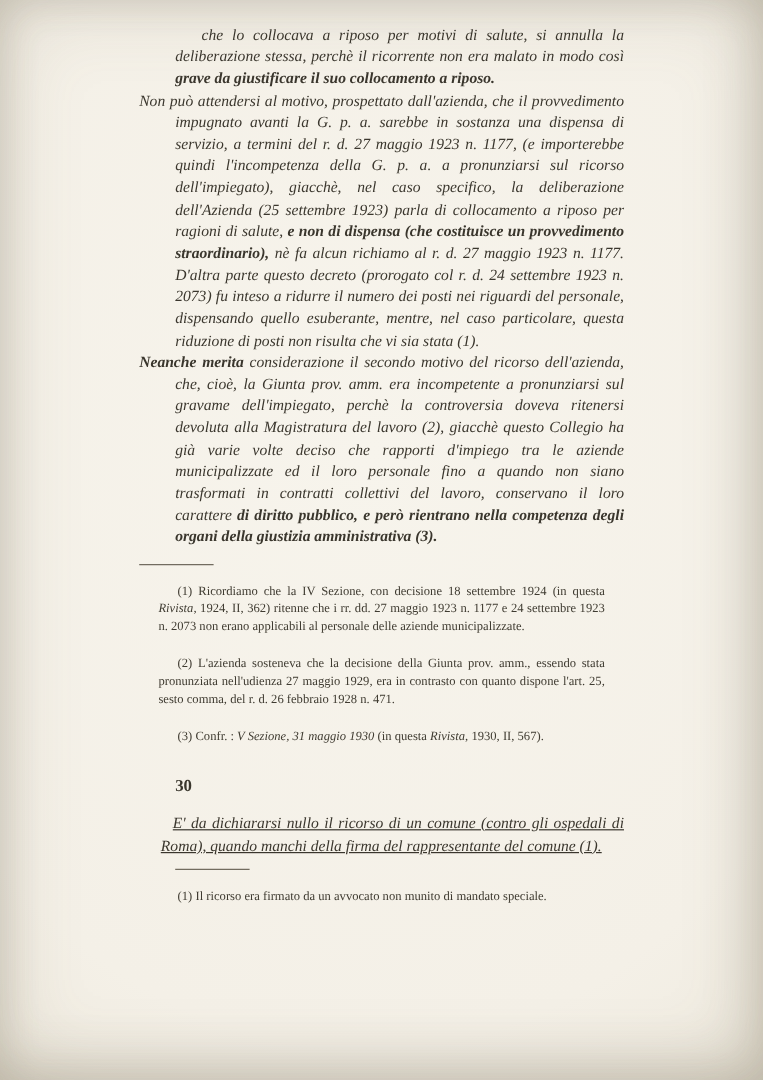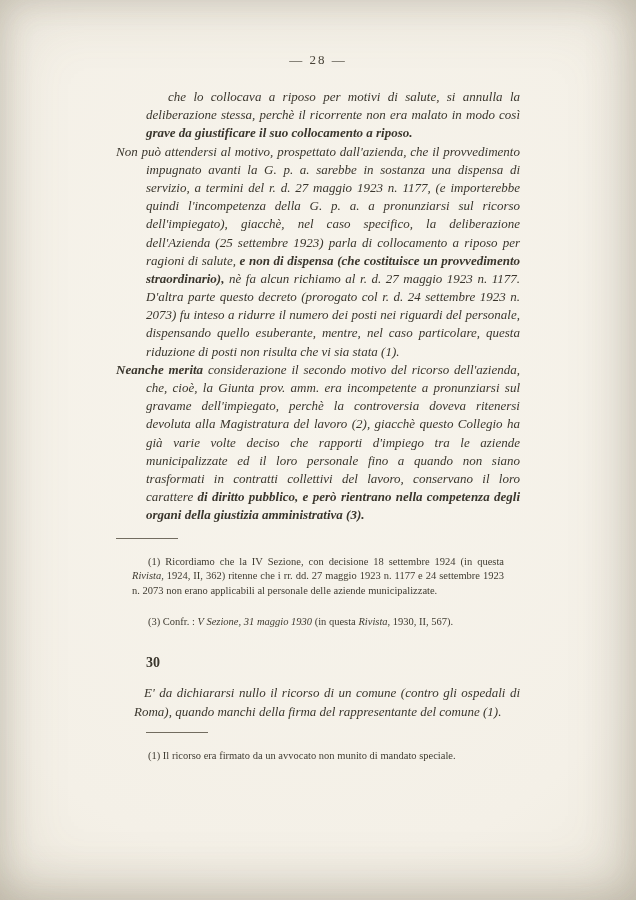--- a/index.html
+++ b/index.html
@@ -77,43 +77,44 @@
     text-indent: -34px;
   }
   .holding {
     margin: 11px 0 4px;
     font-style: italic;
     font-size: 13px;
     line-height: 1.45;
     text-align: justify;
     padding-left: 18px;
     text-indent: 10px;
+    text-decoration: underline;
   }
   .case-footnote { margin-top: 0; font-family: Liberation Serif, serif; }
 </style>
 </head>
 <body>
 
 <div class="page">
   <div class="content">
 
-    <div class="page-number">— 28 —</div>
 
     <div class="body-block">
       <p class="para para-cont"><span>che lo collocava a riposo per motivi di salute, si annulla la deliberazione stessa, perchè il ricorrente non era malato in modo così </span><b>grave da giustificare il suo collocamento a riposo.</b></p>
 
       <p class="para para-hang"><span>Non può attendersi al motivo, prospettato dall'azienda, che il provvedimento impugnato avanti la G. p. a. sarebbe in sostanza una dispensa di servizio, a termini del r. d. 27 maggio 1923 n. 1177, (e importerebbe quindi l'incompetenza della G. p. a. a pronunziarsi sul ricorso dell'impiegato), giacchè, nel caso specifico, la deliberazione dell'Azienda (25 settembre 1923) parla di collocamento a riposo per ragioni di salute, </span><b>e non di dispensa (che costituisce un provvedimento straordinario),</b><span> nè fa alcun richiamo al r. d. 27 maggio 1923 n. 1177. D'altra parte questo decreto (prorogato col r. d. 24 settembre 1923 n. 2073) fu inteso a ridurre il numero dei posti nei riguardi del personale, dispensando quello esuberante, mentre, nel caso particolare, questa riduzione di posti non risulta che vi sia stata (1).</span></p>
 
       <p class="para para-hang"><b>Neanche merita</b><span> considerazione il secondo motivo del ricorso dell'azienda, che, cioè, la Giunta prov. amm. era incompetente a pronunziarsi sul gravame dell'impiegato, perchè la controversia doveva ritenersi devoluta alla Magistratura del lavoro (2), giacchè questo Collegio ha già varie volte deciso che rapporti d'impiego tra le aziende municipalizzate ed il loro personale fino a quando non siano trasformati in contratti collettivi del lavoro, conservano il loro carattere </span><b>di diritto pubblico, e però rientrano nella competenza degli organi della giustizia amministrativa (3).</b></p>
     </div>
 
     <div class="fn-rule"></div>
 
     <div class="footnotes">
       <p class="footnote"><span>(1) Ricordiamo che la IV Sezione, con decisione 18 settembre 1924 (in questa </span><i>Rivista</i><span>, 1924, II, 362) ritenne che i rr. dd. 27 maggio 1923 n. 1177 e 24 settembre 1923 n. 2073 non erano applicabili al personale delle aziende municipalizzate.</span></p>
+      <p class="footnote"><span>(2) L'azienda sosteneva che la decisione della Giunta prov. amm., essendo stata pronunziata nell'udienza 27 maggio 1929, era in contrasto con quanto dispone l'art. 25, sesto comma, del r. d. 26 febbraio 1928 n. 471.</span></p>
       <p class="footnote"><span>(3) Confr. : </span><i>V Sezione, 31 maggio 1930</i><span> (in questa </span><i>Rivista</i><span>, 1930, II, 567).</span></p>
     </div>
 
     <div class="case-section">
       <div class="case-row">
         <span class="case-number">30</span>
       </div>
 
 
       <p class="holding">E' da dichiararsi nullo il ricorso di un comune (contro gli ospedali di Roma), quando manchi della firma del rappresentante del comune (1).</p>

